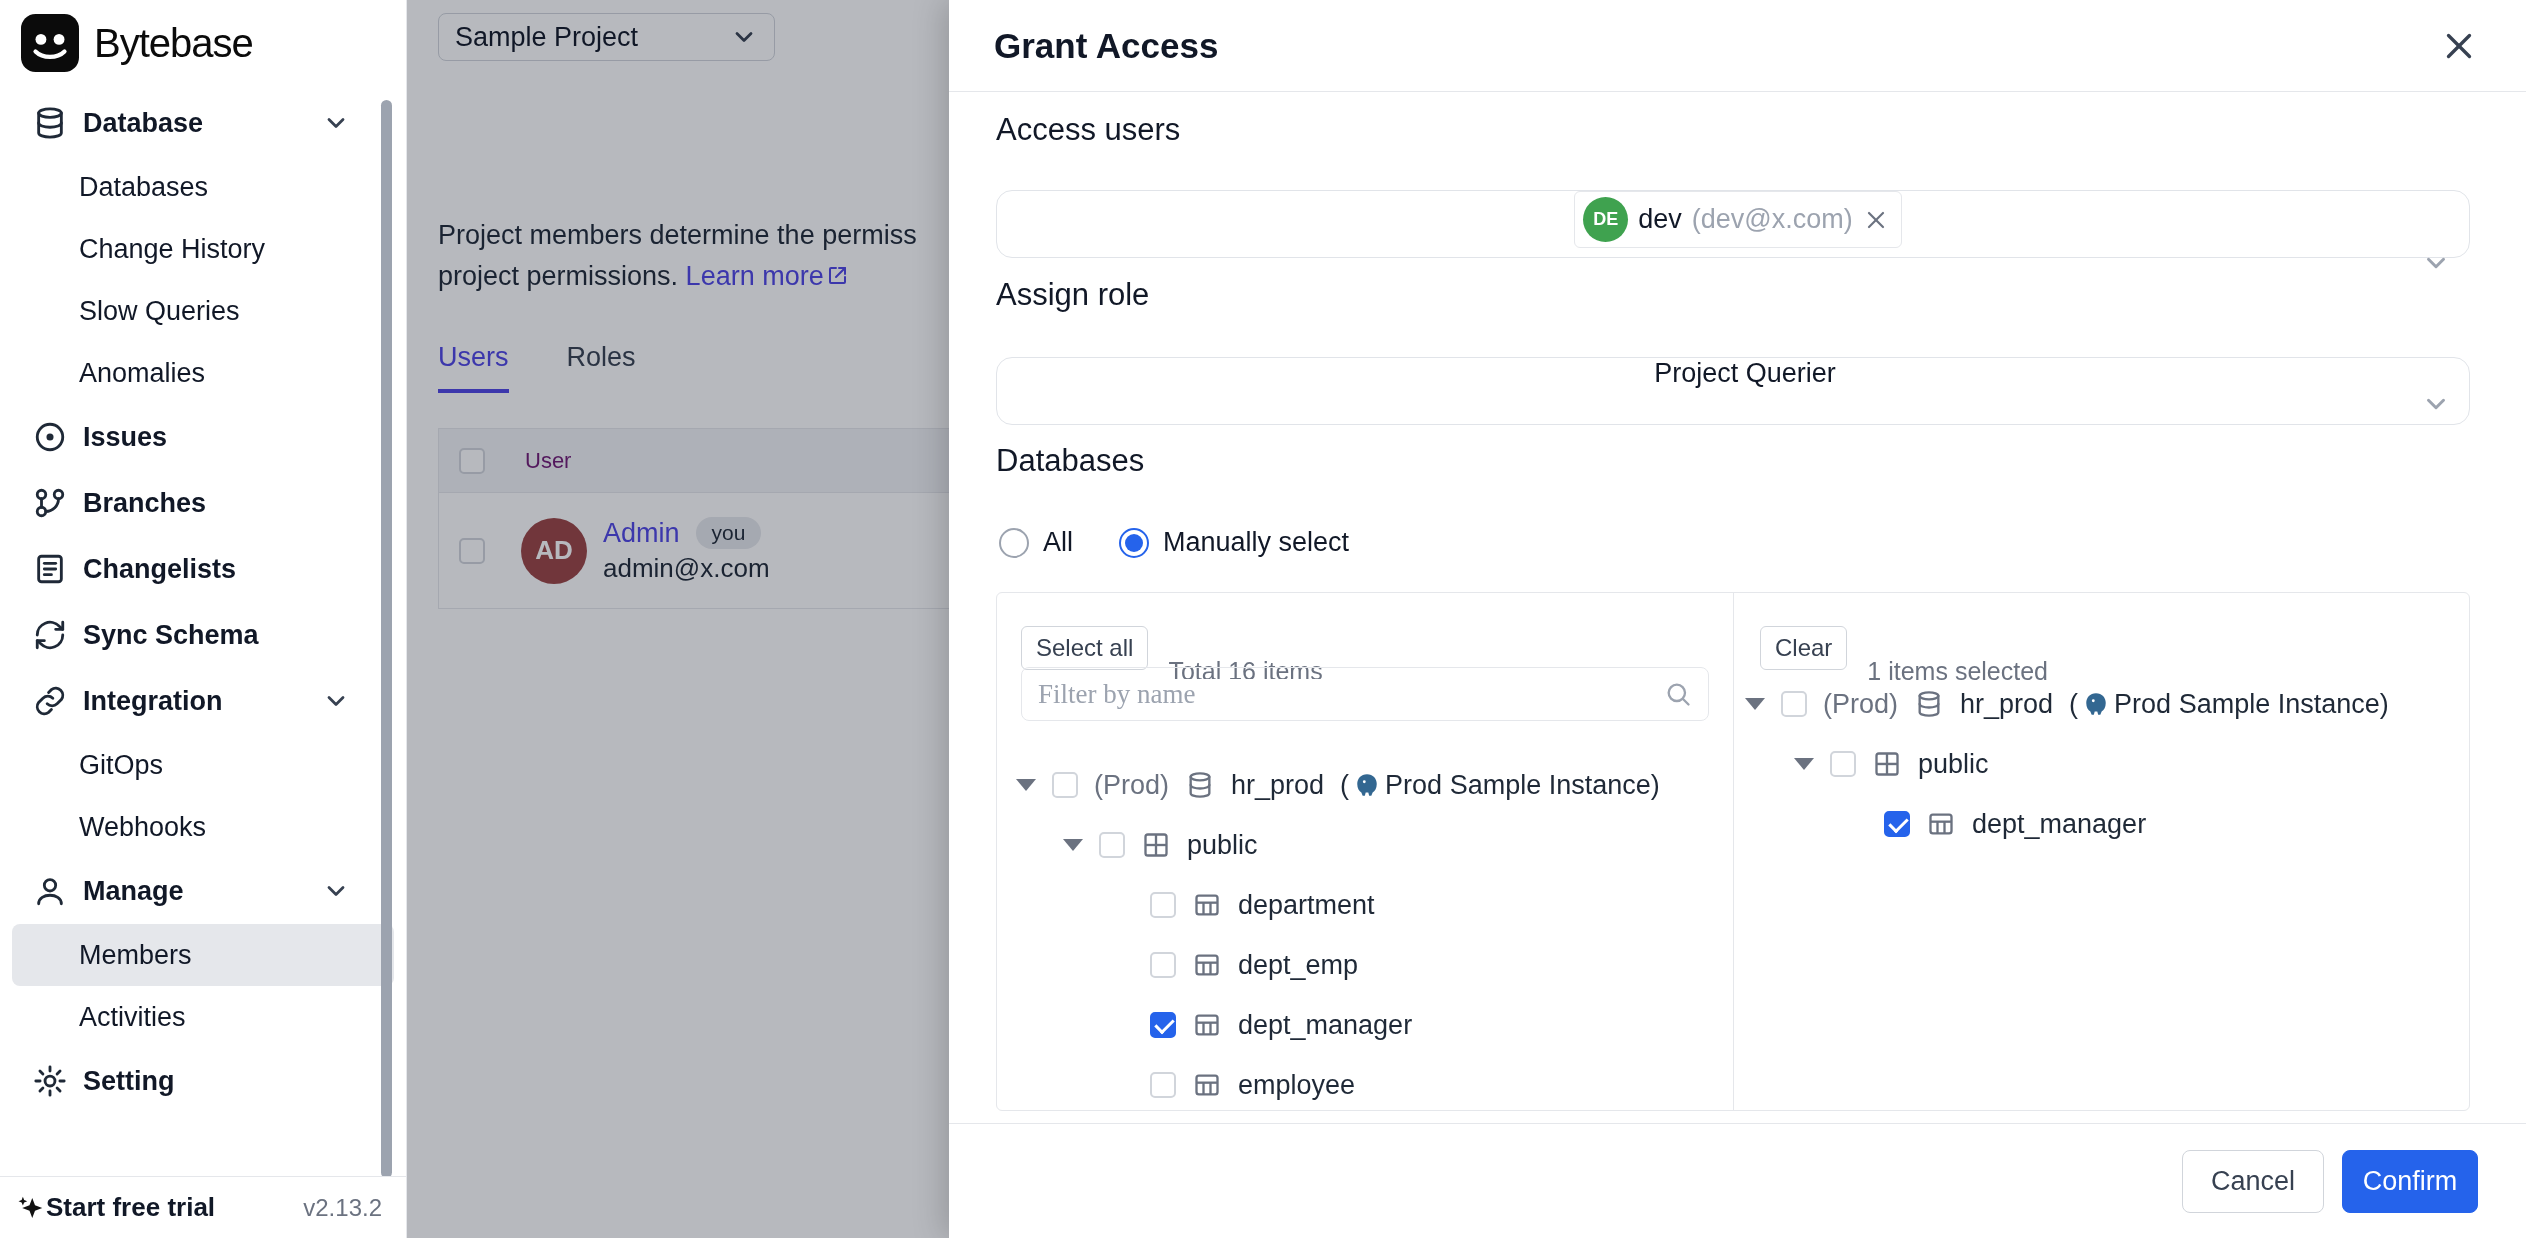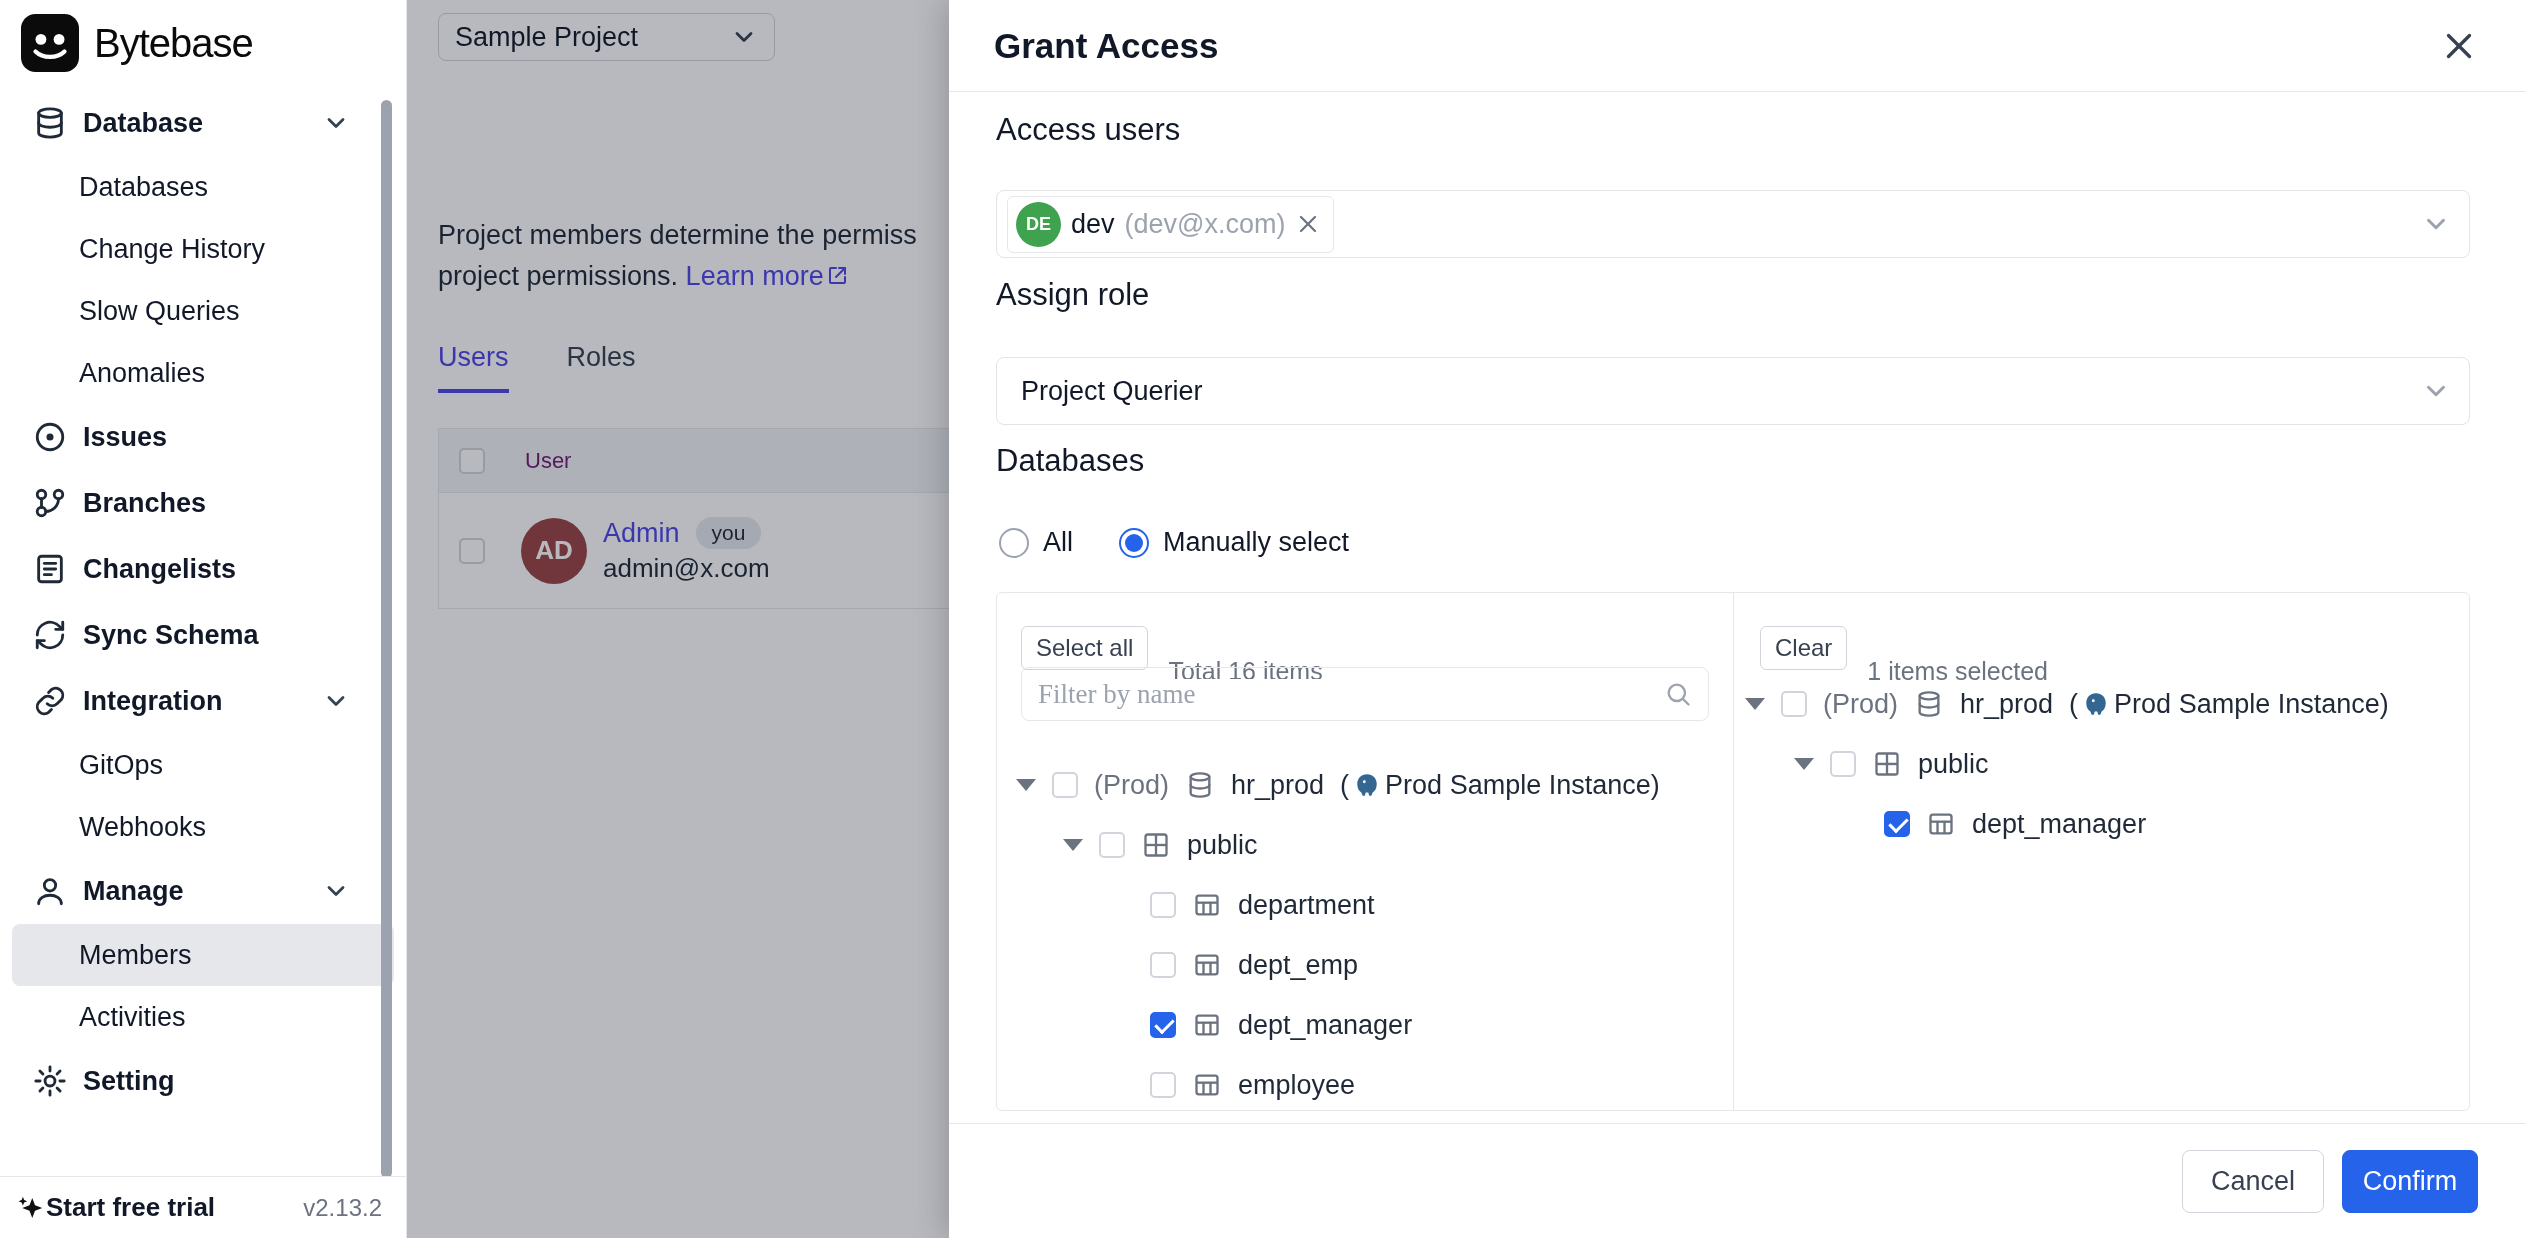--- a/index.html
+++ b/index.html
@@ -57,21 +57,21 @@
 
   
   .overlay { position:absolute; left:407px; top:0; right:0; bottom:0; background:rgba(17,24,39,0.30); z-index:5; }
 
   
   .modal { position:absolute; left:949px; top:0; width:1577px; height:1238px; background:#fff; z-index:10; box-shadow:-6px 0 30px rgba(0,0,0,0.18); }
   .modal-header { display:flex; align-items:center; height:92px; padding:0 48px 0 45px; border-bottom:1px solid #e5e7eb; }
   .modal-title { font-size:35px; font-weight:600; color:#111827; }
   .modal-close { margin-left:auto; width:38px; height:38px; color:#374151; cursor:pointer; }
   .m-label { position:absolute; left:47px; font-size:31px; color:#111827; }
-  .field { position:absolute; left:47px; width:1474px; border:1px solid #e1e4e9; border-radius:8px; background:#fff; display:flex; align-items:center; }
+  .field { position:absolute; left:47px; width:1474px; border:1px solid #e1e4e9; border-radius:16px; background:#fff; display:flex; align-items:center;flex-direction:column; }
   .field .chev { margin-left:auto; width:30px; height:30px; color:#9ca3af; margin-right:18px; }
   #users-input { top:190px; height:68px; padding-left:10px; }
   .chip { display:flex; align-items:center; gap:10px; border:1px solid #e5e7eb; border-radius:6px; padding:5px 12px 5px 8px; background:#fff; }
   .avatar.dev { width:45px; height:45px; background:#3fa24f; font-size:18px; }
   .chip-name { font-size:27px; color:#111827; }
   .chip-email { font-size:27px; color:#9ca3af; }
   .chip-x { width:26px; height:26px; color:#6b7280; cursor:pointer; }
   #role-select { top:357px; height:68px; padding-left:24px; font-size:27px; color:#111827; }
   .radios { position:absolute; left:50px; top:527px; display:flex; align-items:center; gap:46px; }
   .radio-item { display:flex; align-items:center; gap:14px; font-size:27px; color:#111827; }

